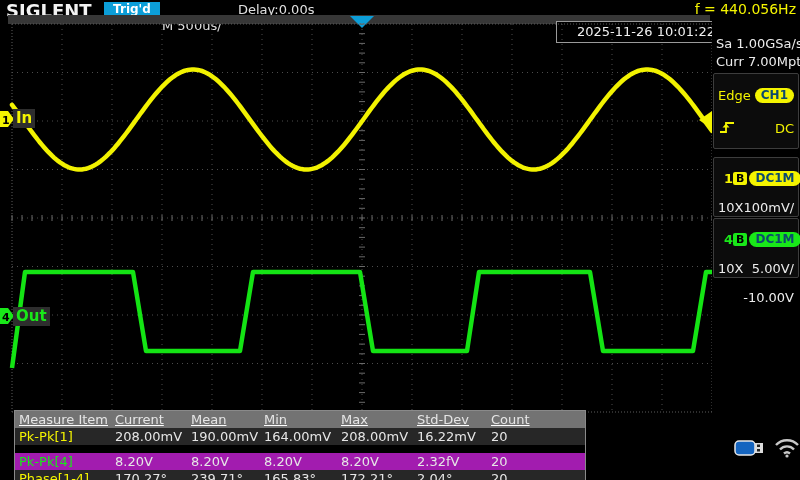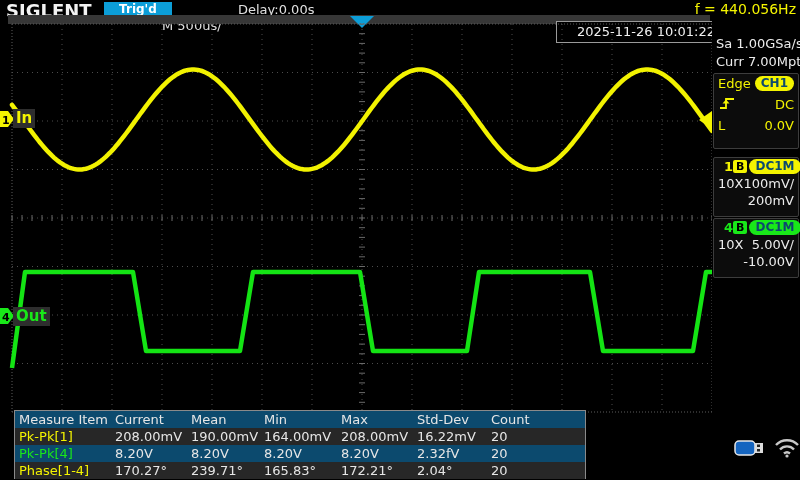--- a/index.html
+++ b/index.html
@@ -5,21 +5,21 @@
   html,body{margin:0;padding:0;}
   body{
     width:800px;height:480px;position:relative;background:#000;
     font-family:"DejaVu Sans","Liberation Sans",sans-serif;
     overflow:hidden;color:#e8e8e8;
   }
   .abs{position:absolute;}
 
   
   #logo{left:6px;top:0px;font-size:18px;font-weight:800;letter-spacing:0px;color:#f2f2f2;}
-  #trig-badge{left:104px;top:2px;width:68px;height:15px;background:#0c9ed8;color:#fff;
+  #trig-badge{left:104px;top:2px;width:56px;height:15px;background:#0c9ed8;color:#fff;
     font-size:12px;font-weight:bold;text-align:center;line-height:15px;}
   #timebase{left:162px;top:18px;font-size:13px;color:#e0e0e0;}
   #delay{left:238px;top:2px;font-size:13px;color:#e0e0e0;}
   #freq{right:4px;top:1px;font-size:14px;color:#f4f400;}
 
   #top-strip{left:8px;top:15px;width:702px;height:9px;background:#373737;}
   #trig-pos-triangle{left:350px;top:16px;width:0;height:0;
     border-left:12px solid transparent;border-right:12px solid transparent;
     border-top:12px solid #0c9ed8;}
 
@@ -31,31 +31,31 @@
 
   .ch-label{font-size:15px;font-weight:bold;padding:0 3px;background:#2e2e2e;line-height:19px;}
   #ch1-wave-label{left:13px;top:109px;color:#f4f400;}
   #ch4-wave-label{left:13px;top:307px;color:#19e819;}
 
   
   #measure-table{left:14px;top:410px;width:570px;border:1px solid #8a8a8a;border-bottom:none;
     font-size:13px;}
   .mt-row{display:grid;grid-template-columns:96px 76px 73px 77px 76px 74px 1fr;
     height:17px;line-height:17px;padding-left:4px;}
-  .mt-header{background:#0c4a6e;color:#fff;}
+  .mt-header{background:#737373;color:#fff;text-decoration:underline;}
   .mt-r0{background:#272727;}
-  .mt-r1{background:#0c4a6e;}
+  .mt-r1{background:#a21caf;margin-top:8px;}
   .mt-r2{background:#272727;}
   .mt-cell{overflow:hidden;white-space:nowrap;color:#e6e6e6;}
 
   
   #sidebar{left:712px;top:16px;width:88px;height:480px;background:#000;}
   .sb-text{position:absolute;left:4px;font-size:13px;color:#ececec;white-space:nowrap;}
   .sb-box{position:absolute;left:1px;width:84px;background:#0c0c0c;border:1px solid #3d3d3d;border-radius:2px;}
-  .sb-row{display:flex;justify-content:space-between;align-items:center;padding:2px 4px;font-size:13px;}
+  .sb-row{display:flex;justify-content:space-between;align-items:center;padding:2px 4px;font-size:13px;margin-top:12px;}
   .yellow{color:#f4f400;}
   .green{color:#19e819;}
   .white{color:#ececec;}
   .badge-pill{color:#0c4a6e;font-size:12px;font-weight:bold;border-radius:8px;padding:0 6px;line-height:15px;}
   .badge-sq{color:#000;font-size:11px;font-weight:bold;border-radius:2px;padding:0 3px;line-height:13px;}
   .bg-yellow{background:#f4f400;}
   .bg-green{background:#19e819;}
 
   #status-icons{position:absolute;left:734px;top:438px;display:flex;gap:8px;align-items:center;}
 </style>

